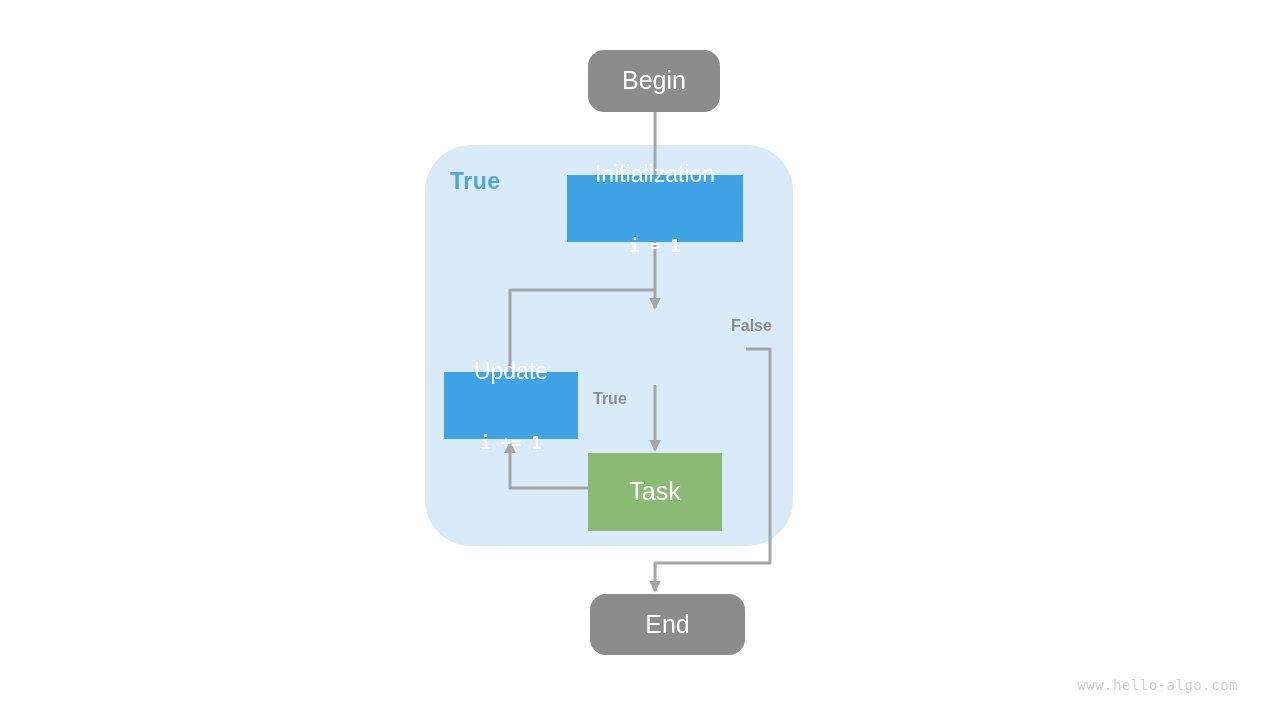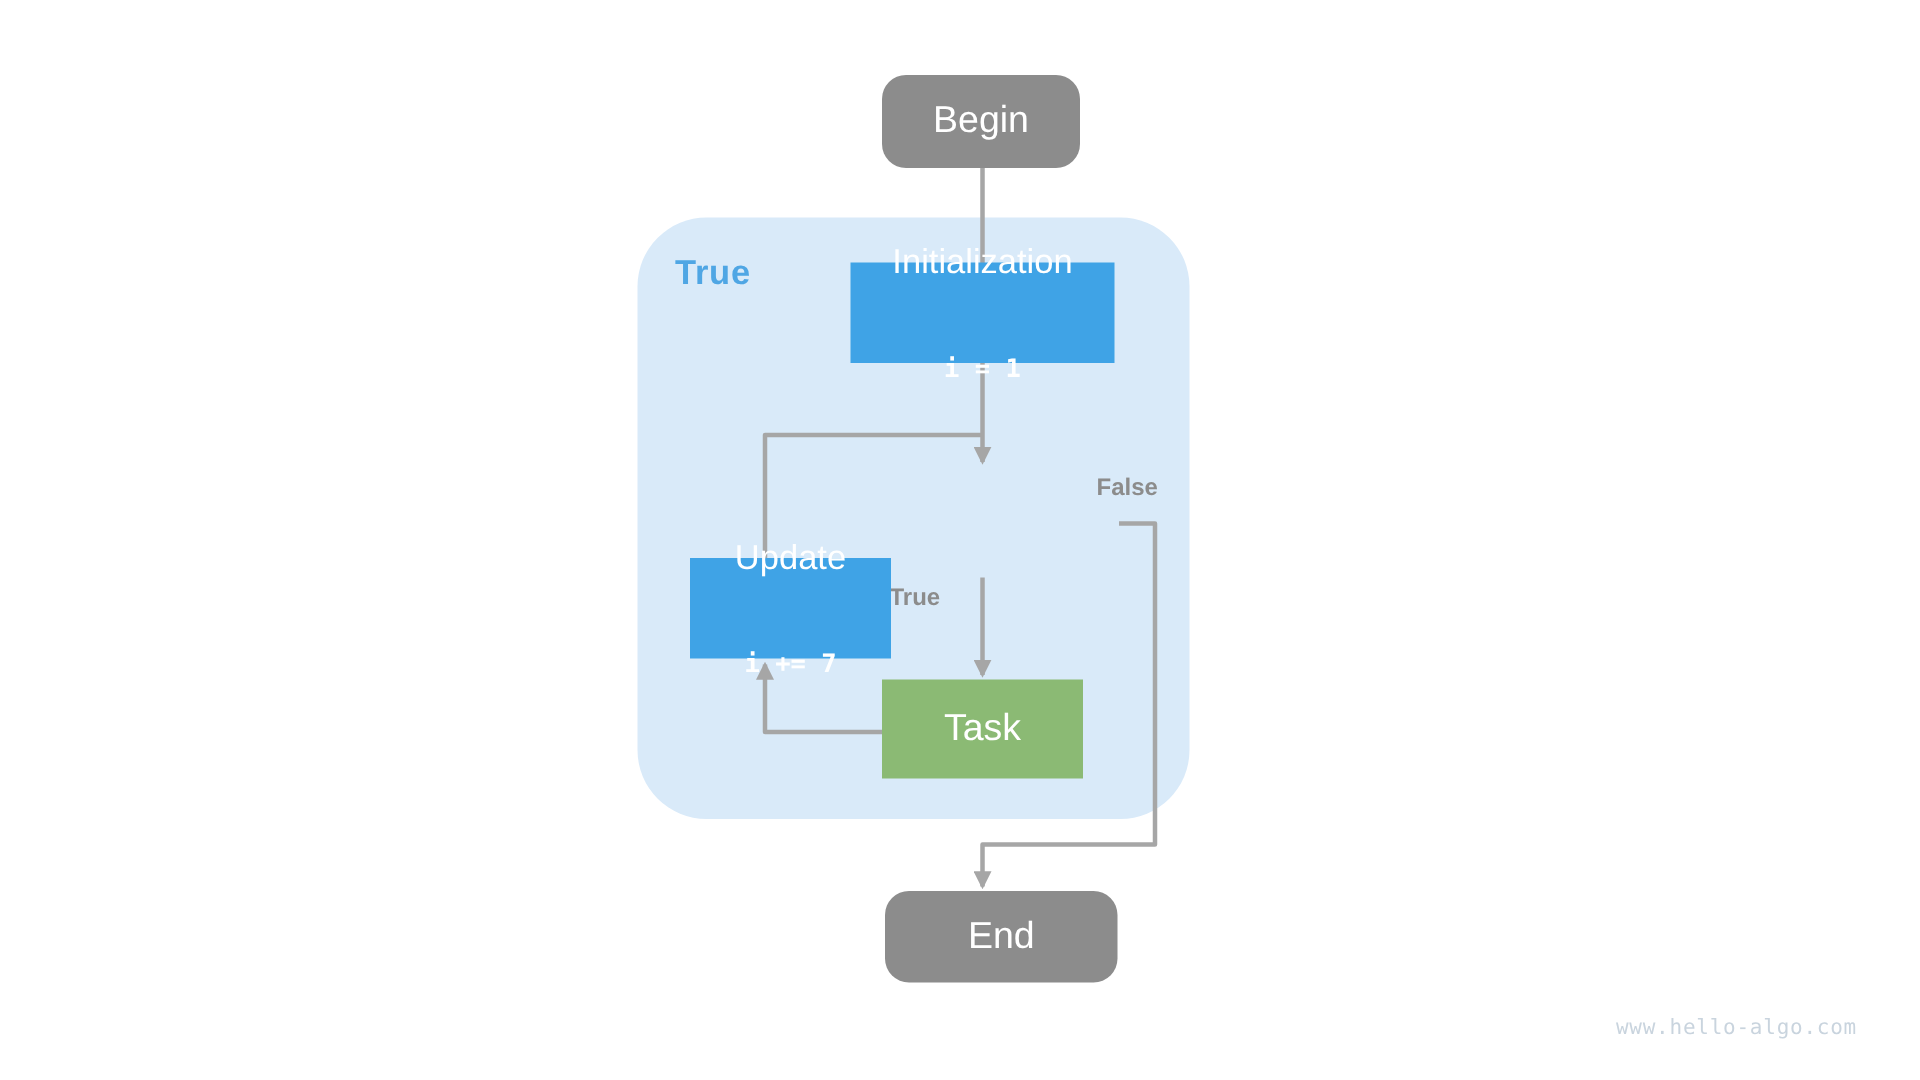--- a/index.html
+++ b/index.html
@@ -43,22 +43,22 @@
   }
   .terminal{background:var(--terminal-fill);border-radius:16px;font-size:25px;}
   .process{background:var(--process-fill);font-size:23px;gap:45px;}
   .task{background:var(--task-fill);font-size:25px;}
   .code{
     font-family:"DejaVu Sans Mono","Liberation Mono",monospace;
     font-size:17px;font-weight:bold;margin-top:3px;
   }
   #node-begin{left:588px;top:50px;width:132px;height:62px;}
   #node-init{left:567px;top:175px;width:176px;height:67px;}
-  #node-update{left:444px;top:372px;width:134px;height:67px;margin-left:16px;}
-  #node-task{left:588px;top:453px;width:134px;height:66px;}
+  #node-update{left:444px;top:372px;width:134px;height:67px;}
+  #node-task{left:588px;top:453px;width:134px;height:78px;}
   #node-end{left:590px;top:594px;width:155px;height:61px;}
   #node-cond{
     left:562px;top:311px;width:184px;height:74px;
     background:var(--decision-fill);
     clip-path:polygon(50% 0,100% 50%,50% 100%,0 50%);
     font-family:"DejaVu Sans Mono","Liberation Mono",monospace;
     font-size:22px;
   }
   
   .edge-label{
@@ -104,21 +104,21 @@
     <span>Initialization</span>
     <span class="code">i = 1</span>
   </div>
 
 
   <div class="edge-label" id="label-false">False</div>
   <div class="edge-label" id="label-true">True</div>
 
   <div class="node process" id="node-update">
     <span>Update</span>
-    <span class="code">i += 7</span>
+    <span class="code">i += 1</span>
   </div>
 
   <div class="node task" id="node-task">
     <span>Task</span>
   </div>
 
   <div class="node terminal" id="node-end">
     <span>End</span>
   </div>
 

